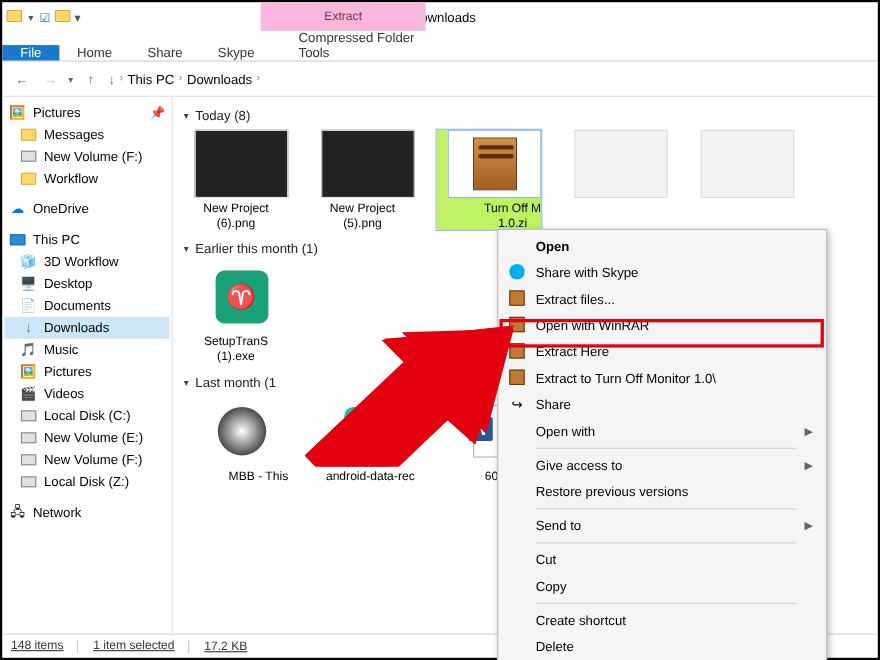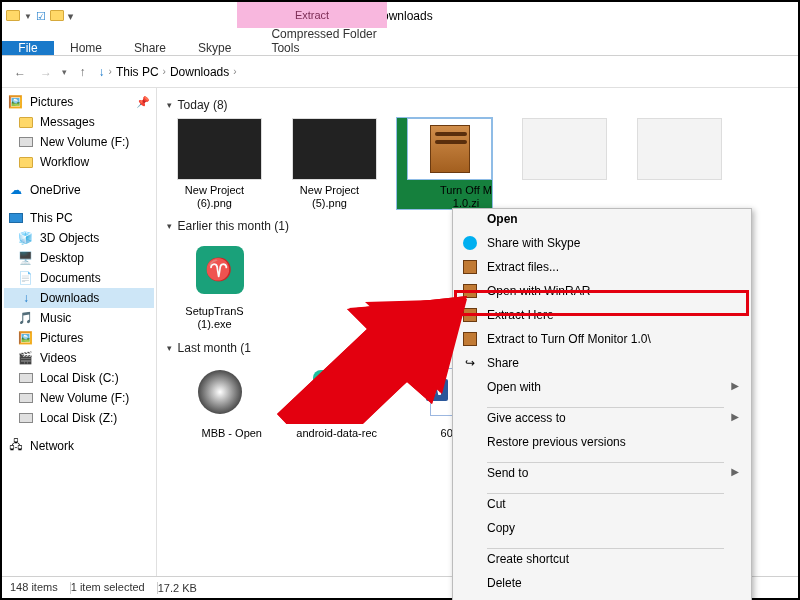--- a/index.html
+++ b/index.html
@@ -57,21 +57,21 @@
   .content { flex: 1; position: relative; padding: 6px 10px; overflow: hidden; }
   .group-head {
     font-size: 12px; color: #222; margin: 4px 0 6px 0; display:flex; align-items:center; gap:6px;
   }
   .group-head .chev { font-size: 9px; color:#444; }
   .tiles { display: flex; gap: 20px; flex-wrap: nowrap; }
   .tile {
     width: 95px; display:flex; flex-direction:column; align-items:flex-end;
     font-size: 11px; text-align:center; cursor:default;
   }
-  .tile.sel { background:#15803d; outline:1px solid #8fbce6; }
+  .tile.sel { background:#bef264; outline:1px solid #8fbce6; }
   .thumb {
     width: 85px; height: 62px; background:#f3f3f3; border:1px solid #ddd;
     display:flex;align-items:center;justify-content:center; font-size:10px; color:#888;
     margin-bottom:4px;
   }
   .tile .name { line-height: 1.15; max-height: 28px; overflow: hidden; }
   .rar-ico {
     width:40px;height:48px; background:linear-gradient(#d18e4b,#a35f1f);
     border:1px solid #6b3a10; position:relative;
   }
@@ -80,39 +80,39 @@
   .exe-ico { width:48px;height:48px;background:#1aa17a;border-radius:8px;display:flex;align-items:center;justify-content:center;color:#fff;font-size:22px;}
   .doc-ico { width:40px;height:48px;background:#fff;border:1px solid #9cb7e0; position:relative;}
   .doc-ico::before{content:"W";position:absolute;left:-5px;top:10px;width:22px;height:22px;background:#2b579a;color:#fff;font-weight:bold;display:flex;align-items:center;justify-content:center;font-size:14px;border-radius:2px;}
   
   .ctxmenu {
     position: absolute; left: 450px; top: 206px; width: 300px;
     background:#f5f5f5; border:1px solid #bcbcbc; box-shadow:2px 2px 6px rgba(0,0,0,.3);
     font-size: 12px; padding: 3px 2px; z-index: 20;
   }
   .ctxmenu .mi {
-    display:flex; align-items:flex-start; height:24px; padding-left:32px; padding-right:10px;
+    display:flex; align-items:center; height:24px; padding-left:32px; padding-right:10px;
     position:relative; cursor:default;
   }
   .ctxmenu .mi .ic { position:absolute; left:6px; width:18px; text-align:center; font-size:12px; }
   .ctxmenu .mi .sub { margin-left:auto; color:#666; font-size:10px; }
   .ctxmenu .mi.bold { font-weight:600; }
   .ctxmenu hr { border:none; border-top:1px solid #d0d0d0; margin:3px 25px 3px 32px; }
   .highlight-box {
     position:absolute; left:452px; top:288px; width:295px; height:26px;
     border:3px solid #e3000f; z-index:30; pointer-events:none;
   }
   
   .arrow {
     position:absolute; left:275px; top:272px; z-index:25; pointer-events:none;
   }
   
   .status {
     height:22px; border-top:1px solid #d0d0d0; display:flex; align-items:center;
-    padding:0 8px; font-size:11px; color:#333;
+    gap:14px; padding:0 8px; font-size:11px; color:#333;text-decoration:underline;
   }
   .status .seg::after { content:""; display:inline-block; width:1px; height:12px; background:#ccc; margin-left:12px; vertical-align:middle;}
   .pc-ico{width:14px;height:10px;background:#2b8dd6;display:inline-block;border:1px solid #1d6aa5;}
   
   .skype-ico{width:14px;height:14px;border-radius:50%;background:#00aff0;display:inline-block;}
   .share-ico{display:inline-block;}
   .rar-sm{width:14px;height:14px;background:#c17a34;display:inline-block;border:1px solid #6b3a10;}
 </style>
 </head>
 <body>
@@ -187,21 +187,21 @@
       </div>
       <div class="spacer"></div>
       <div class="sb-item root">
         <span class="sb-ico">
             <span class="pc-ico"></span>
           </span>
         <span>This PC</span>
       </div>
       <div class="sb-item">
           <span class="sb-ico">🧊</span>
-          <span>3D Objects</span>
+          <span>3D Workflow</span>
         </div>
       <div class="sb-item">
           <span class="sb-ico">🖥️</span>
           <span>Desktop</span>
         </div>
       <div class="sb-item">
           <span class="sb-ico">📄</span>
           <span>Documents</span>
         </div>
       <div class="sb-item sel">
@@ -218,20 +218,26 @@
         </div>
       <div class="sb-item">
           <span class="sb-ico">🎬</span>
           <span>Videos</span>
         </div>
       <div class="sb-item">
           <span class="sb-ico">
             <span class="drive-ico"></span>
           </span>
           <span>Local Disk (C:)</span>
+        </div>
+      <div class="sb-item">
+          <span class="sb-ico">
+            <span class="drive-ico"></span>
+          </span>
+          <span>New Volume (E:)</span>
         </div>
       <div class="sb-item">
           <span class="sb-ico">
             <span class="drive-ico"></span>
           </span>
           <span>New Volume (F:)</span>
         </div>
       <div class="sb-item">
           <span class="sb-ico">
             <span class="drive-ico"></span>
@@ -292,21 +298,21 @@
 
       <div class="group-head" style="margin-top:10px;">
         <span class="chev">▾</span>
         <span>Last month (1</span>
       </div>
       <div class="tiles">
         <div class="tile">
           <div class="thumb" style="background:none;border:none;">
               <span style="width:44px;height:44px;border-radius:50%;background:radial-gradient(#fff,#000);display:inline-block;"></span>
             </div>
-          <div class="name">MBB - Open</div>
+          <div class="name">MBB - This</div>
         </div>
         <div class="tile">
           <div class="thumb" style="background:none;border:none;">
               <span style="width:44px;height:44px;border-radius:8px;background:#1dbf9e;display:inline-block;"></span>
             </div>
           <div class="name">android-data-rec</div>
         </div>
         <div class="tile">
           <div class="thumb" style="background:none;border:none;">
               <span class="doc-ico"></span>

